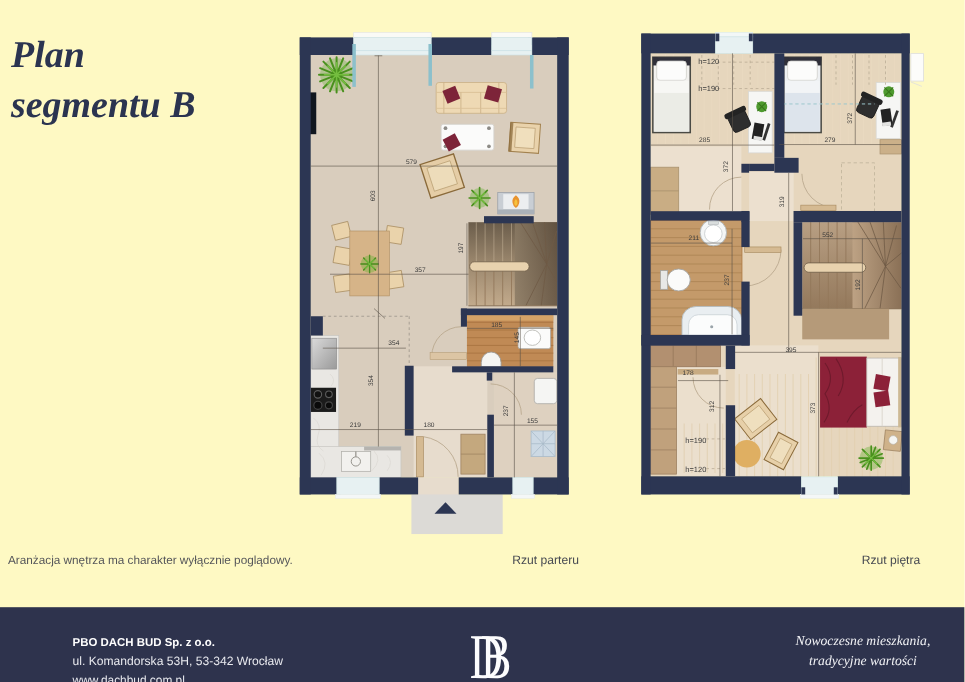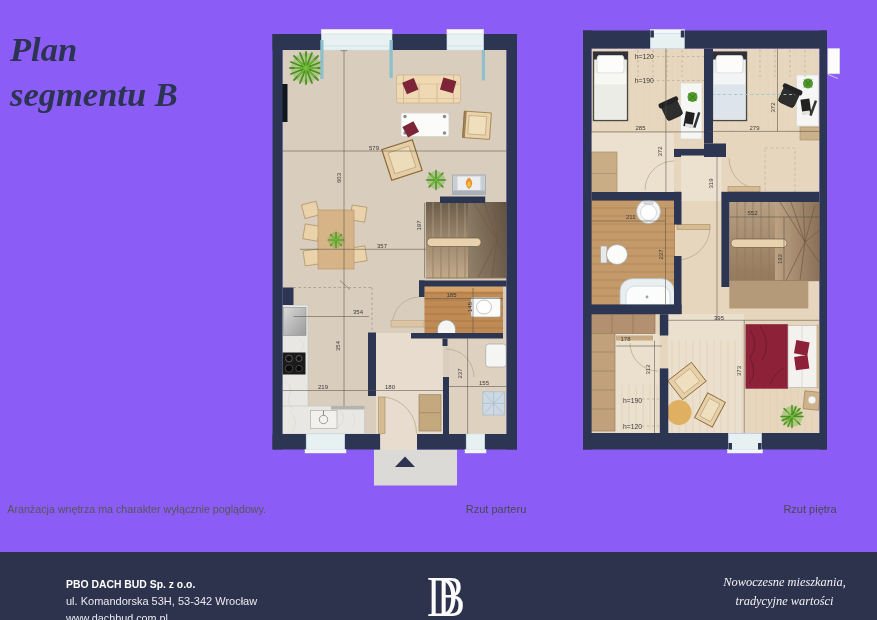--- a/index.html
+++ b/index.html
@@ -1,16 +1,16 @@
 <!DOCTYPE html>
 <html><head>
 <meta charset="utf-8">
 <style>
 html,body{margin:0;padding:0;}
-#page{position:relative;width:877px;height:620px;background:#8b5cf6;font-family:"Liberation Sans",sans-serif;overflow:hidden;}
+#page{position:relative;width:877px;height:620px;background:#fef9c3;font-family:"Liberation Sans",sans-serif;overflow:hidden;}
 </style>
 </head>
 <body>
 <div id="page">
 <svg width="877" height="620" viewBox="0 0 877 620">
 <defs>
 <linearGradient id="fridge" x1="0" y1="0" x2="1" y2="1">
 <stop offset="0" stop-color="#dadada"></stop>
           <stop offset="1" stop-color="#9a9a9a"></stop>
 </linearGradient>

